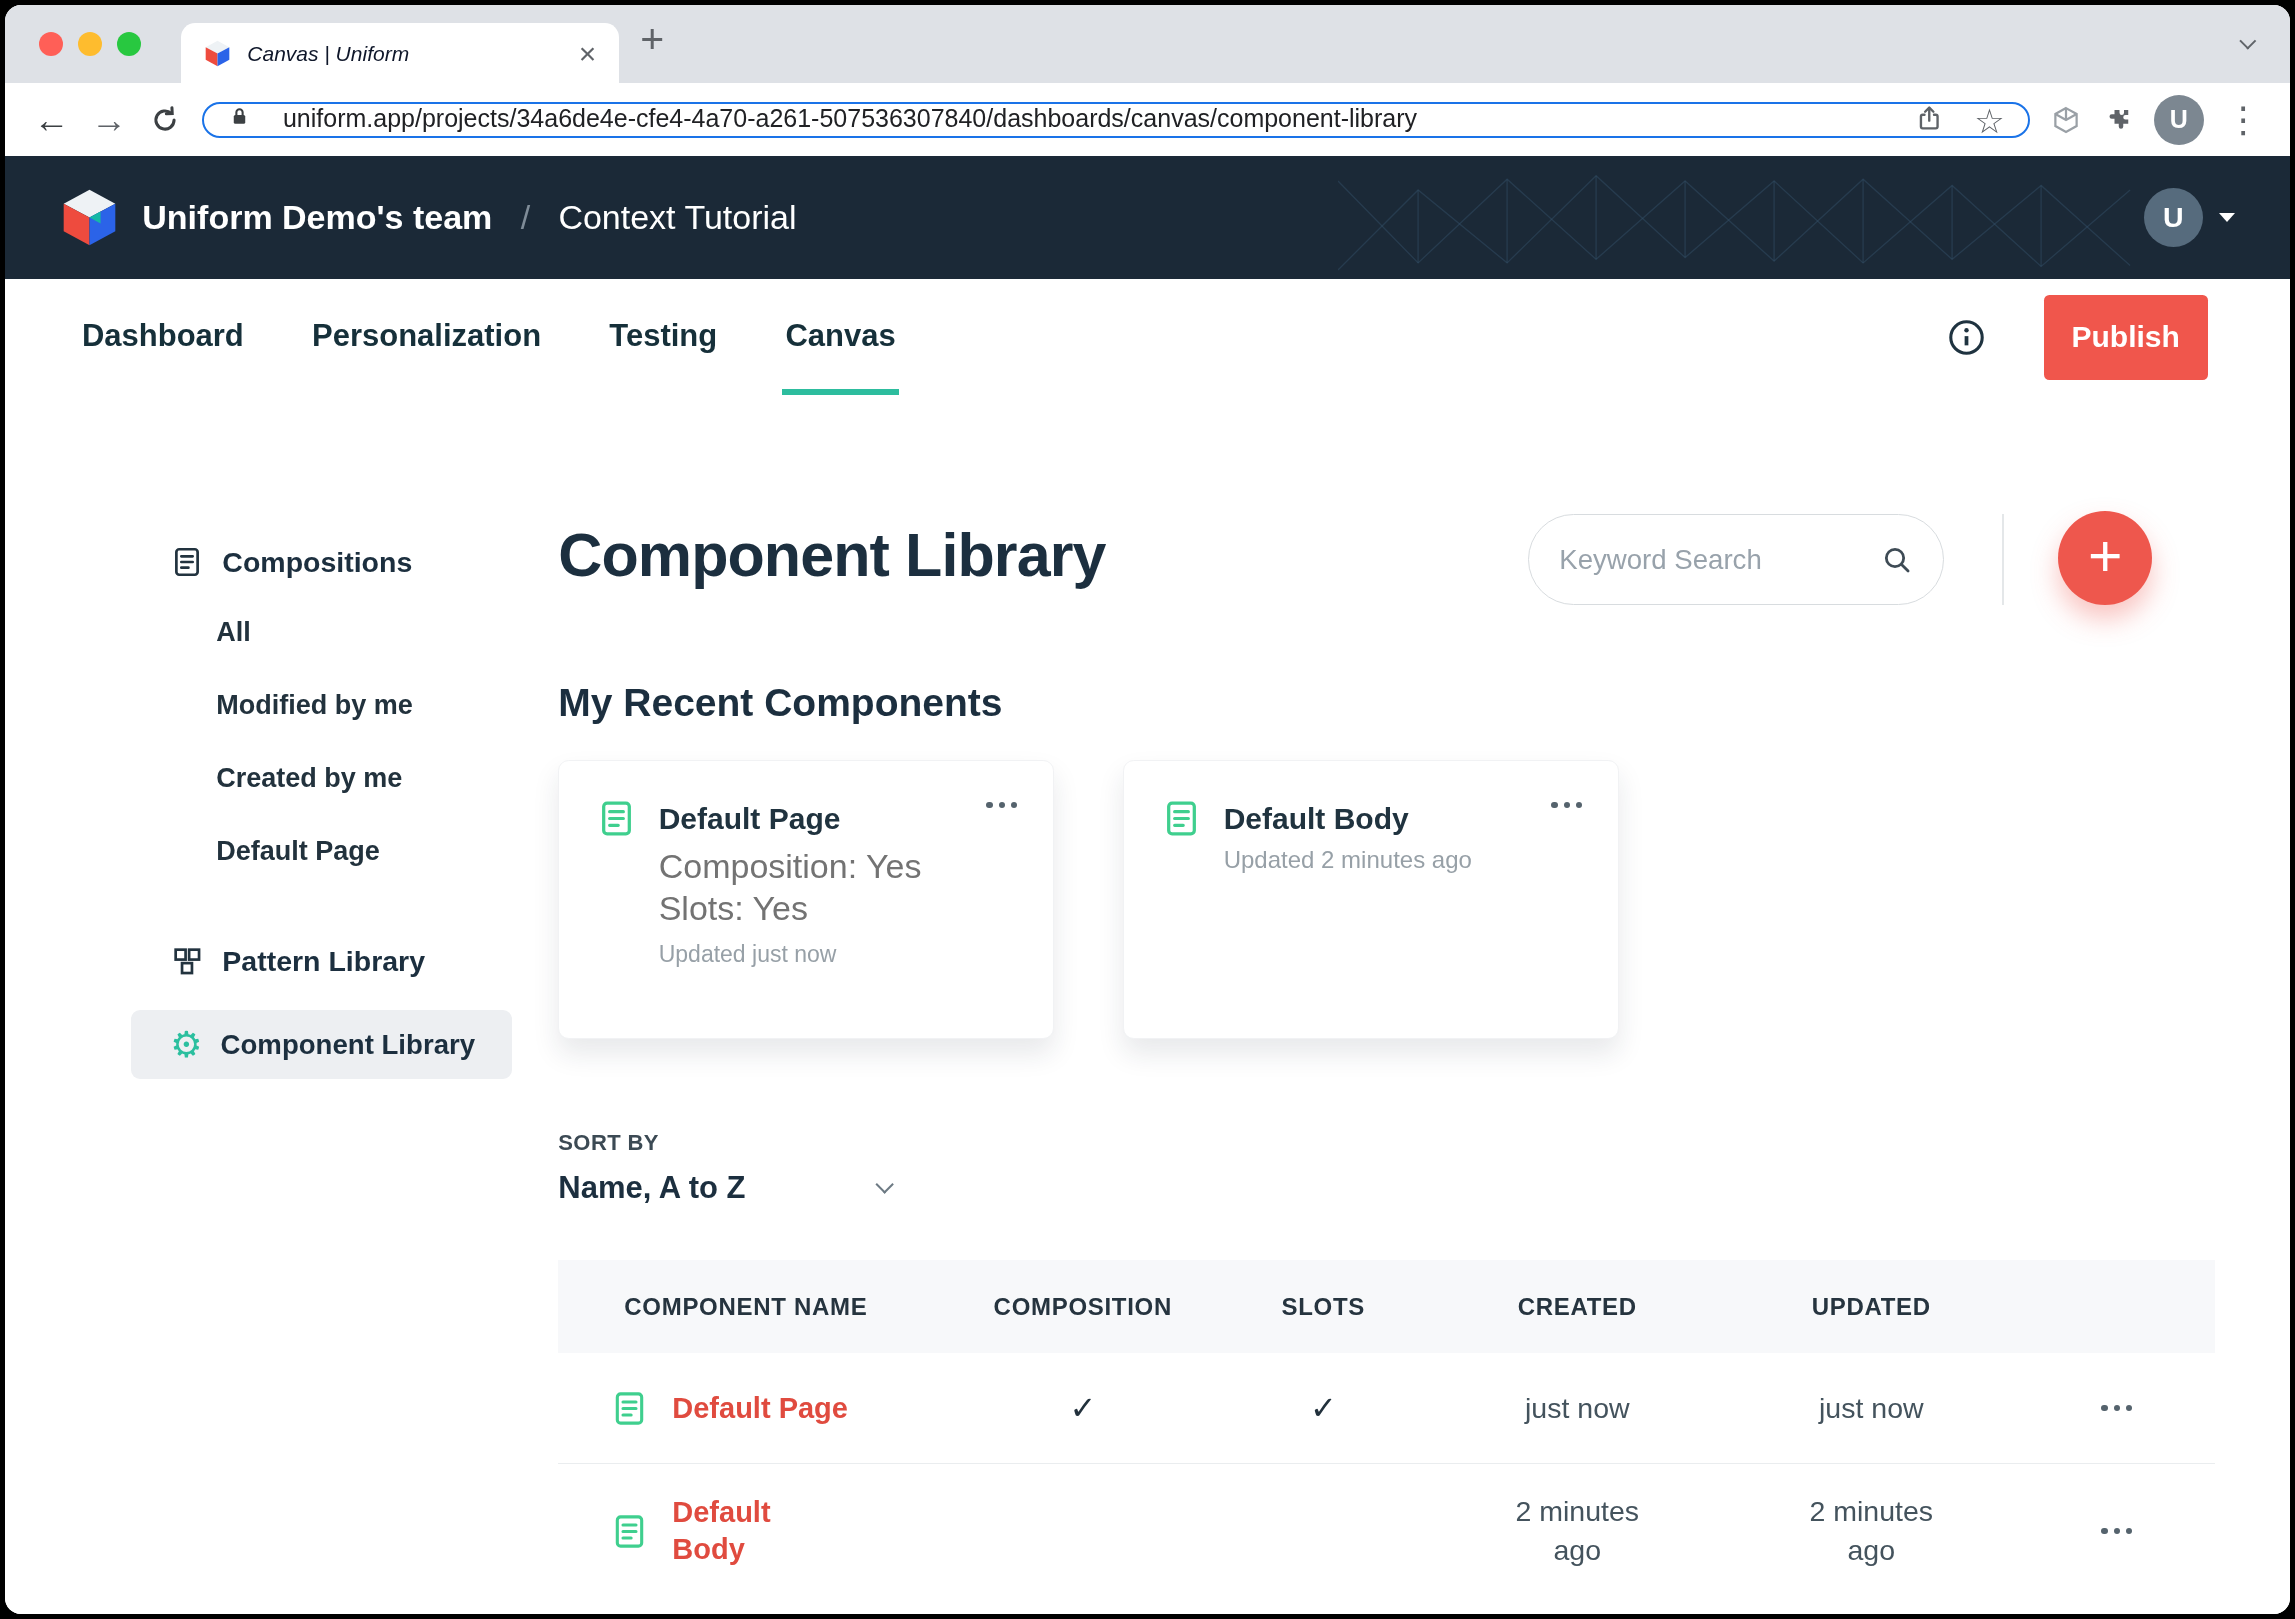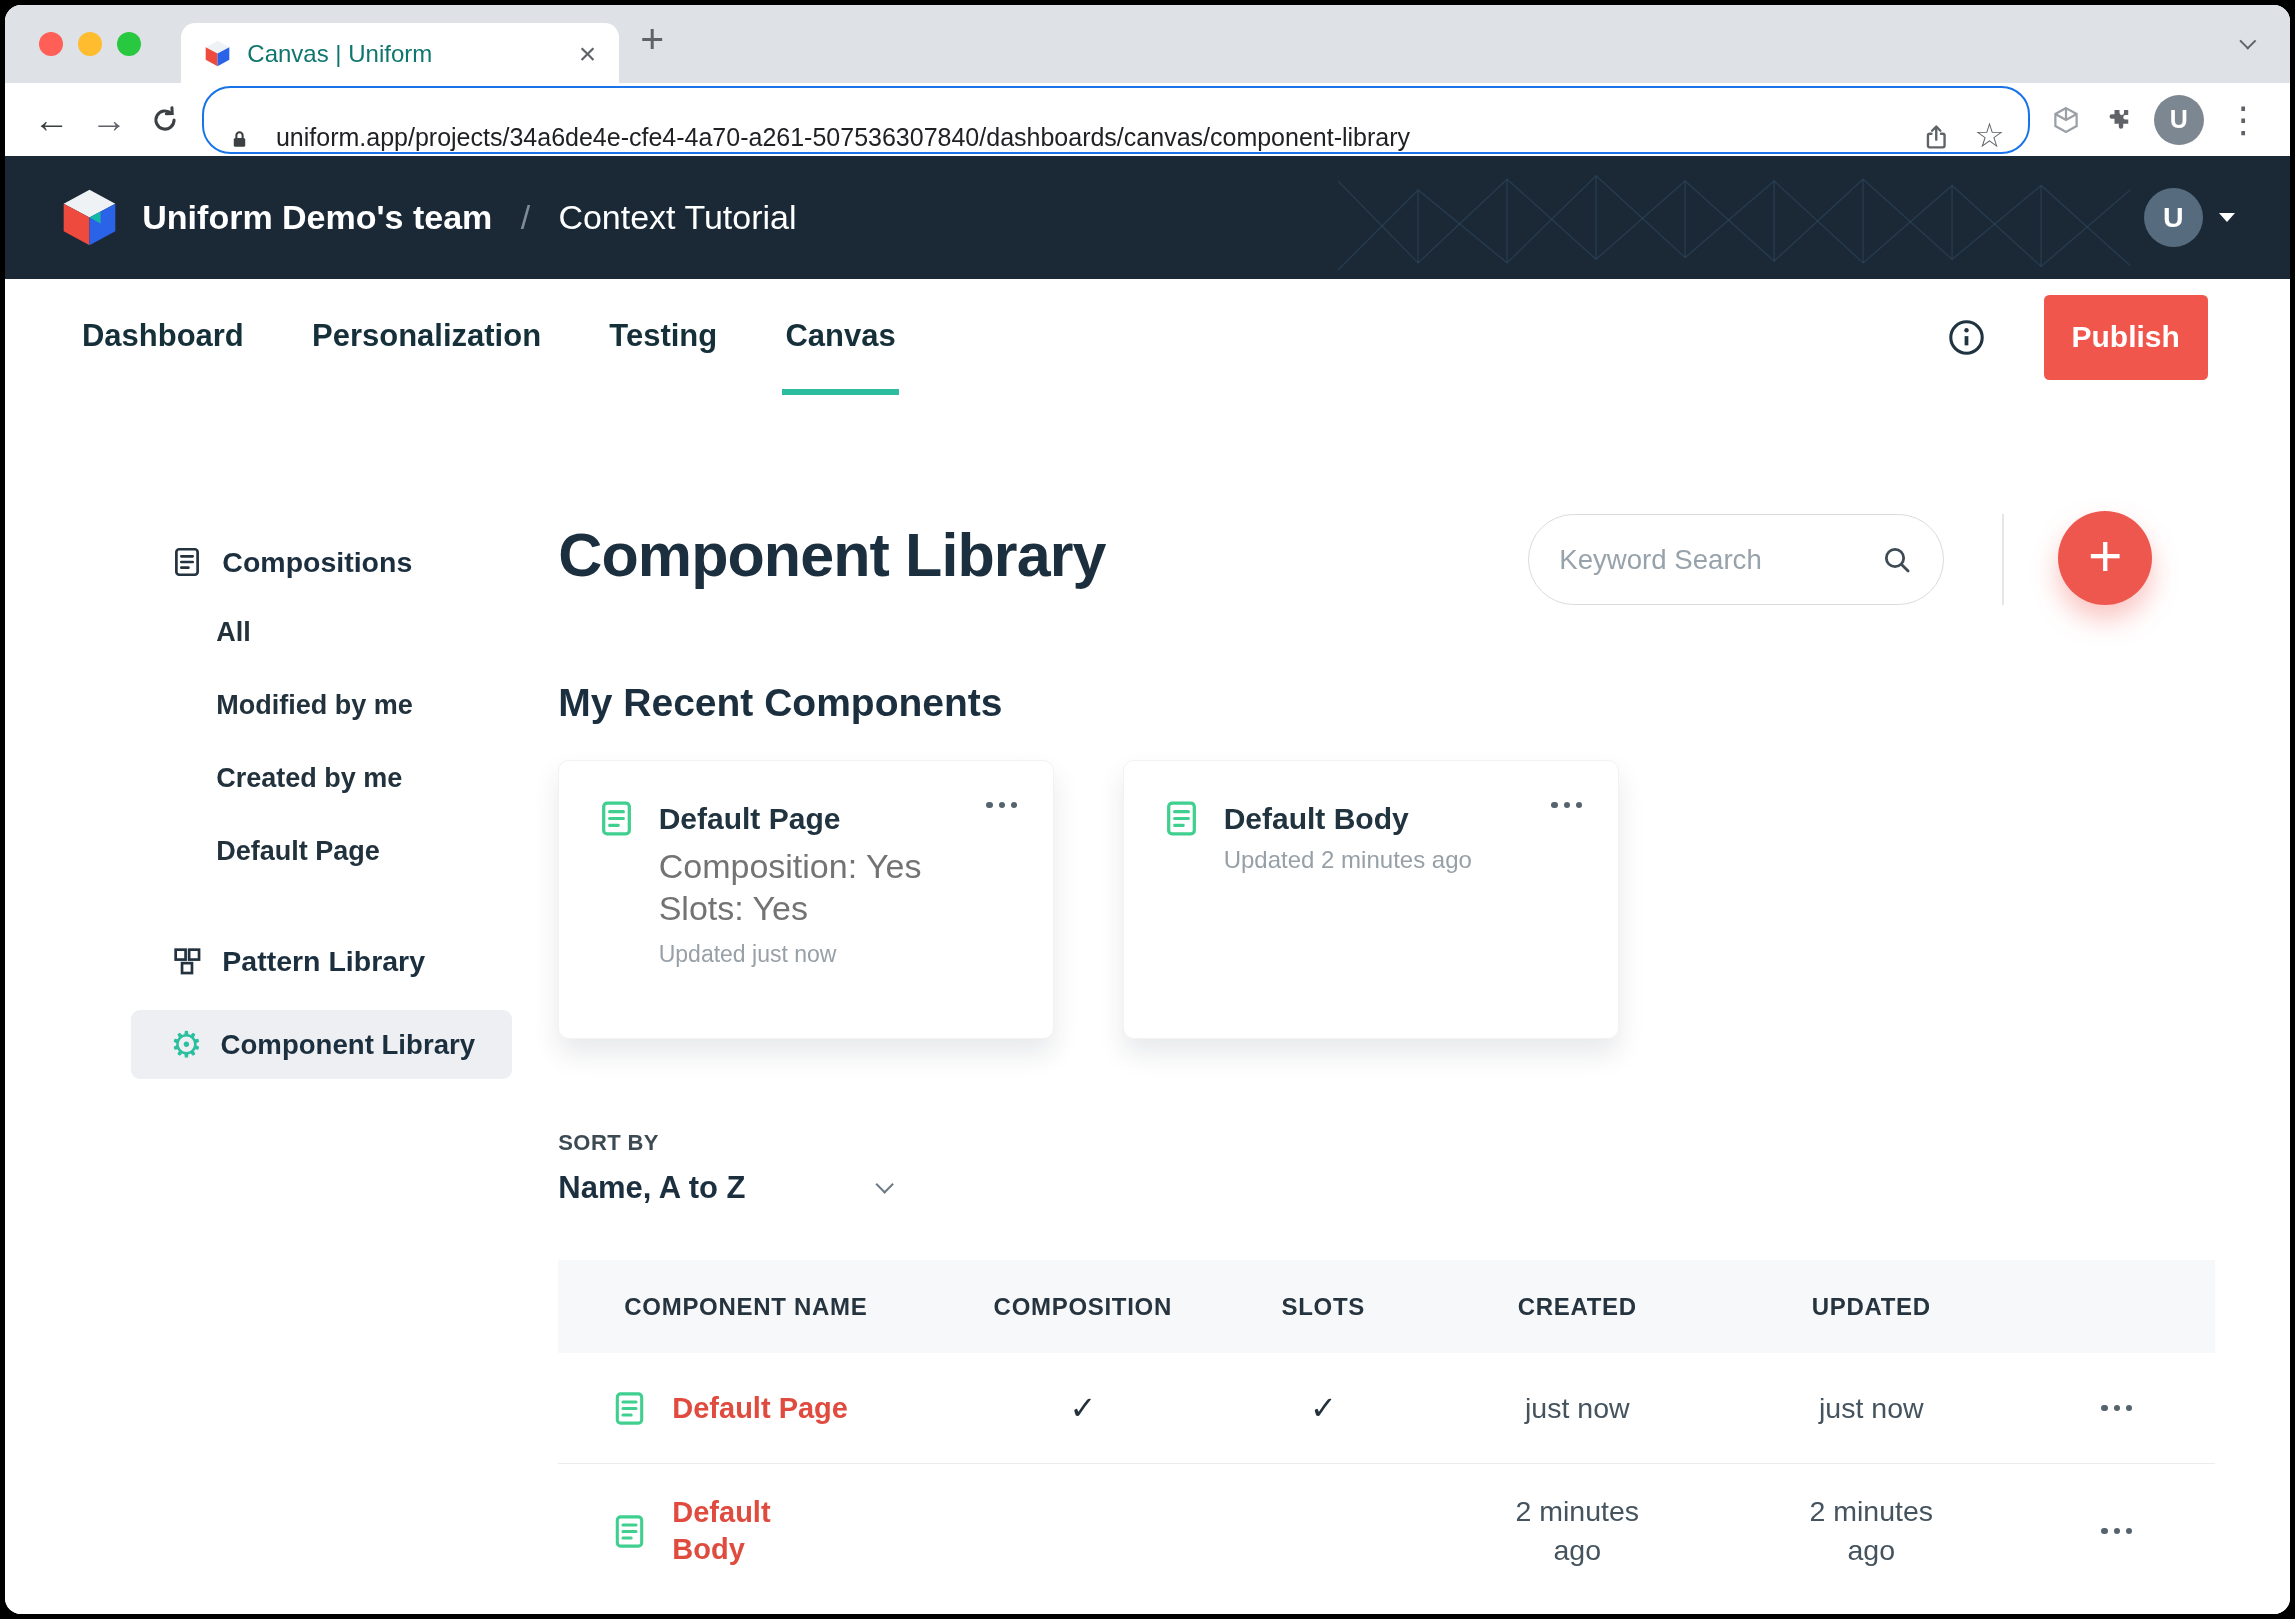--- a/index.html
+++ b/index.html
@@ -10,31 +10,31 @@
   .window { position:absolute; left:5.3px; top:5.3px; right:5.3px; bottom:5.3px;
             border-radius:16px; overflow:hidden; background:#fff; }
 
   
   .tabstrip { position:relative; height:78px; background:#dee1e6; }
   .traffic { position:absolute; left:34px; top:27px; display:flex; gap:15px; }
   .light { width:24px; height:24px; border-radius:50%; }
   .l-red{background:#ff5f57;} .l-yellow{background:#febc2e;} .l-green{background:#28c840;}
   .tab { position:absolute; left:176px; top:18px; width:438px; height:61px; background:#fff;
          border-radius:14.2px 14.2px 0 0; display:flex; align-items:center; padding:0 23px; gap:16px; }
-  .tab-title { font-size:24px; color:#0f766e; flex:1; white-space:nowrap; overflow:hidden; }
+  .tab-title { font-size:21px; color:#0f172a; flex:1; white-space:nowrap; overflow:hidden;font-style:italic; }
   .tab-close { font-size:30px; color:#5f6368; line-height:1; }
   .newtab { position:absolute; left:635px; top:10.7px; font-size:41px; color:#5f6368; }
   .strip-chev { position:absolute; right:36px; top:28.5px; }
   .chev { display:inline-block; width:11.6px; height:11.6px; border-right:2.7px solid #5f6368;
           border-bottom:2.7px solid #5f6368; transform:rotate(45deg); }
 
   .addressbar { height:73px; background:#fff; display:flex; align-items:center; padding:0 28.5px; gap:21.4px; }
   .nav-glyph { font-size:36px; color:#3c4043; line-height:1; }
-  .urlpill { flex:1; height:68px; border:2.7px solid #1a73e8; border-radius:28.5px; display:flex;
-             align-items:flex-end; padding:0 23px; gap:24px; }
+  .urlpill { flex:1; height:36px; border:2.7px solid #1a73e8; border-radius:28.5px; display:flex;
+             align-items:flex-start; padding:0 23px; gap:31px; }
   .url-text { font-size:25px; color:#202124; flex:1; white-space:nowrap; overflow:hidden; }
   .star { font-size:34px; color:#5f6368; line-height:1; }
   .chrome-avatar { width:50px; height:50px; border-radius:50%; background:#7c8791; color:#fff;
                    font-size:25px; font-weight:700; display:flex; align-items:center; justify-content:center; }
   .dots-v { font-size:36px; color:#5f6368; line-height:1; }
 
   
   .appheader { height:123px; background:#1b2937; position:relative; display:flex; align-items:center;
                padding:0 55px; gap:23px; overflow:hidden; }
   .mesh { position:absolute; right:151px; top:0; height:123px; pointer-events:none; }

